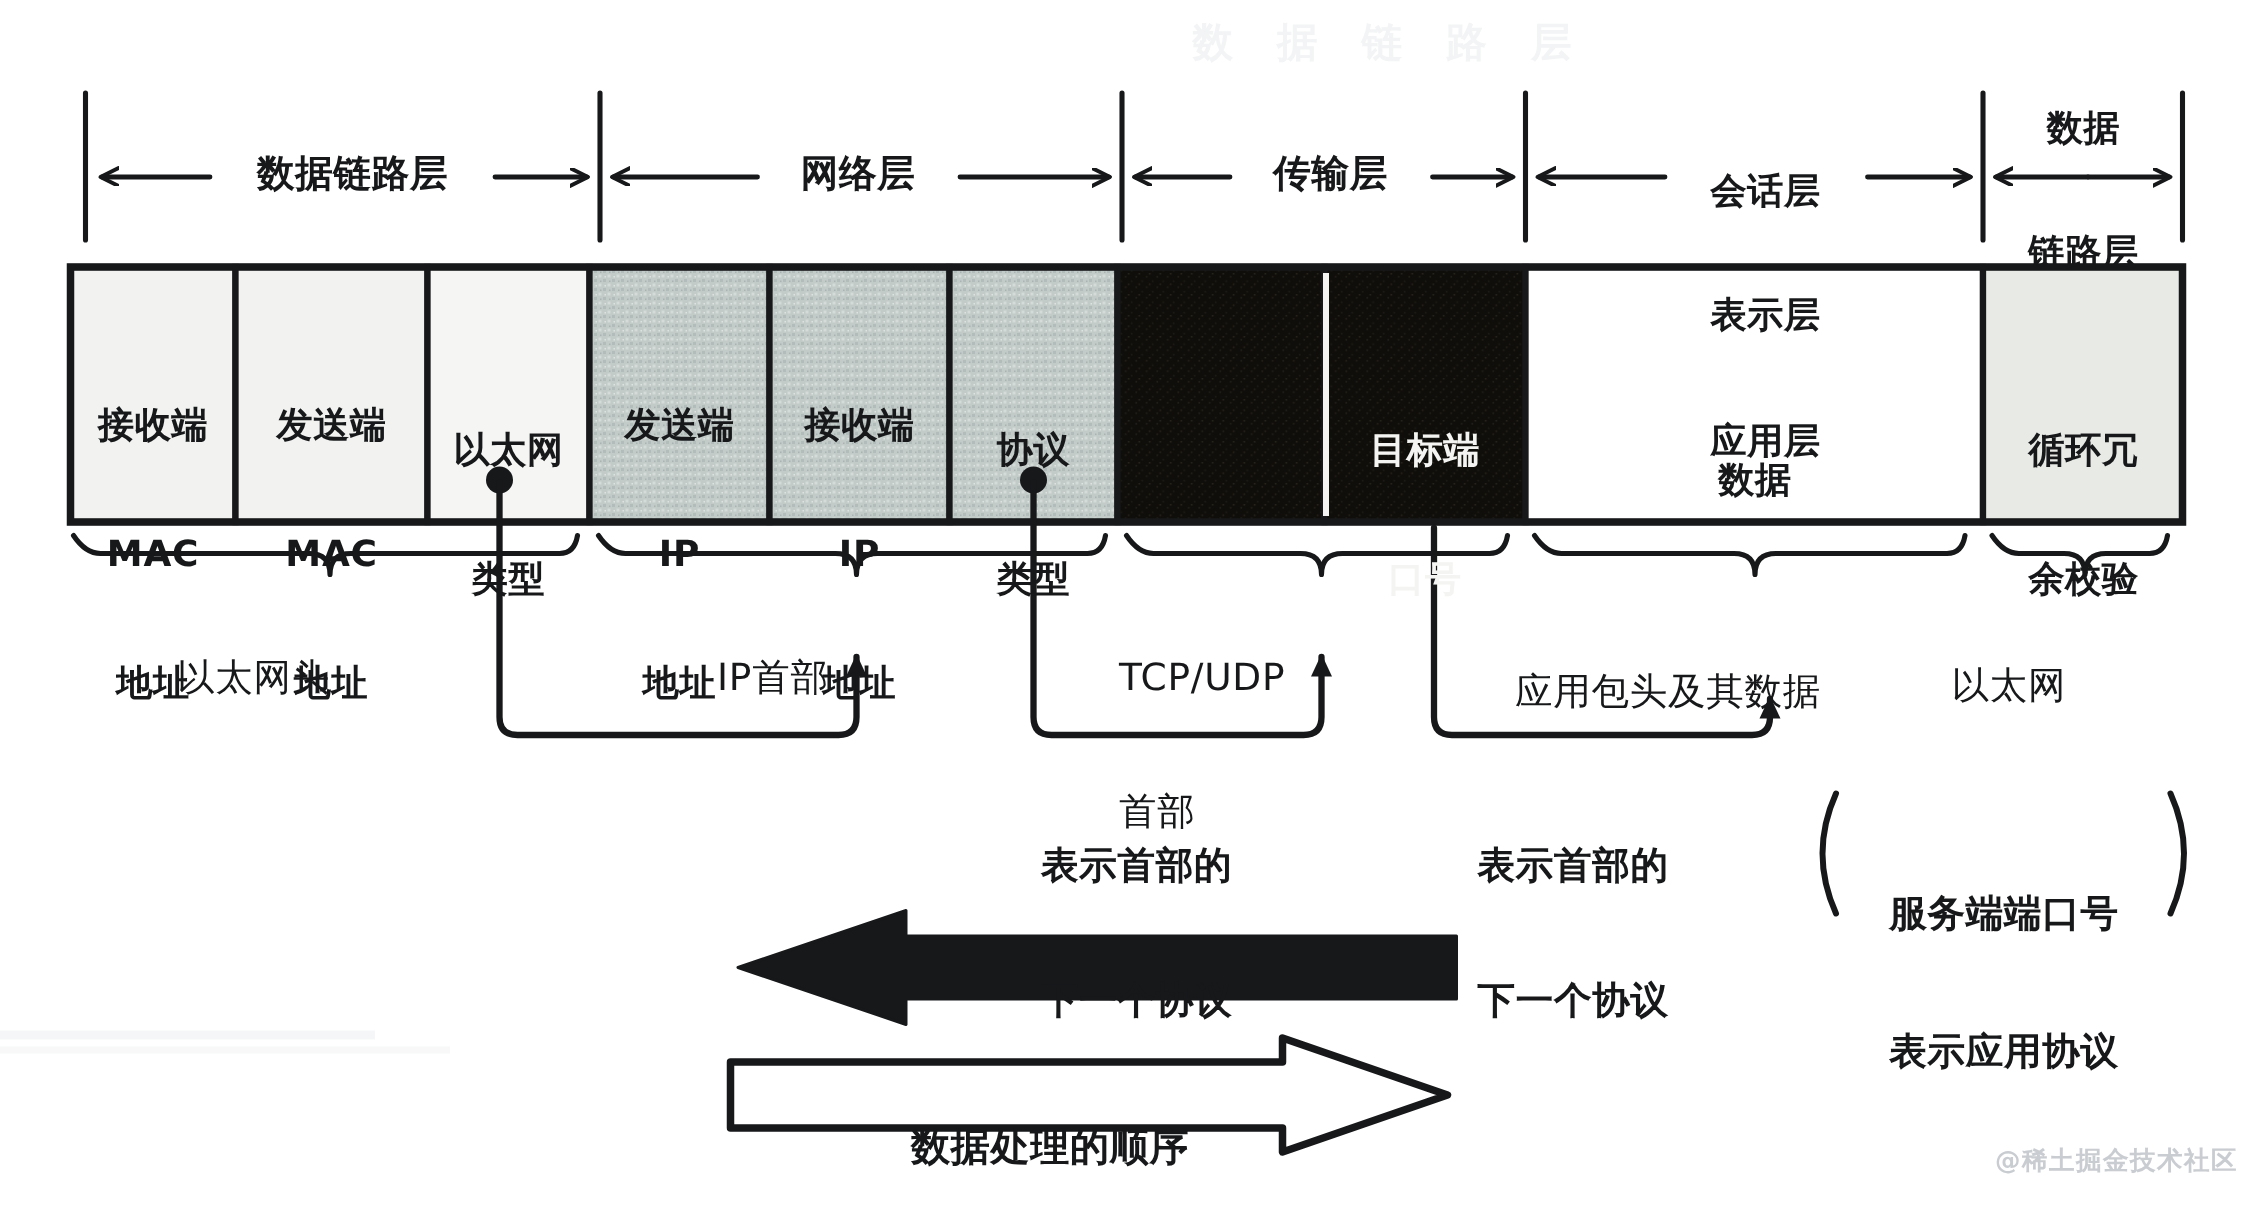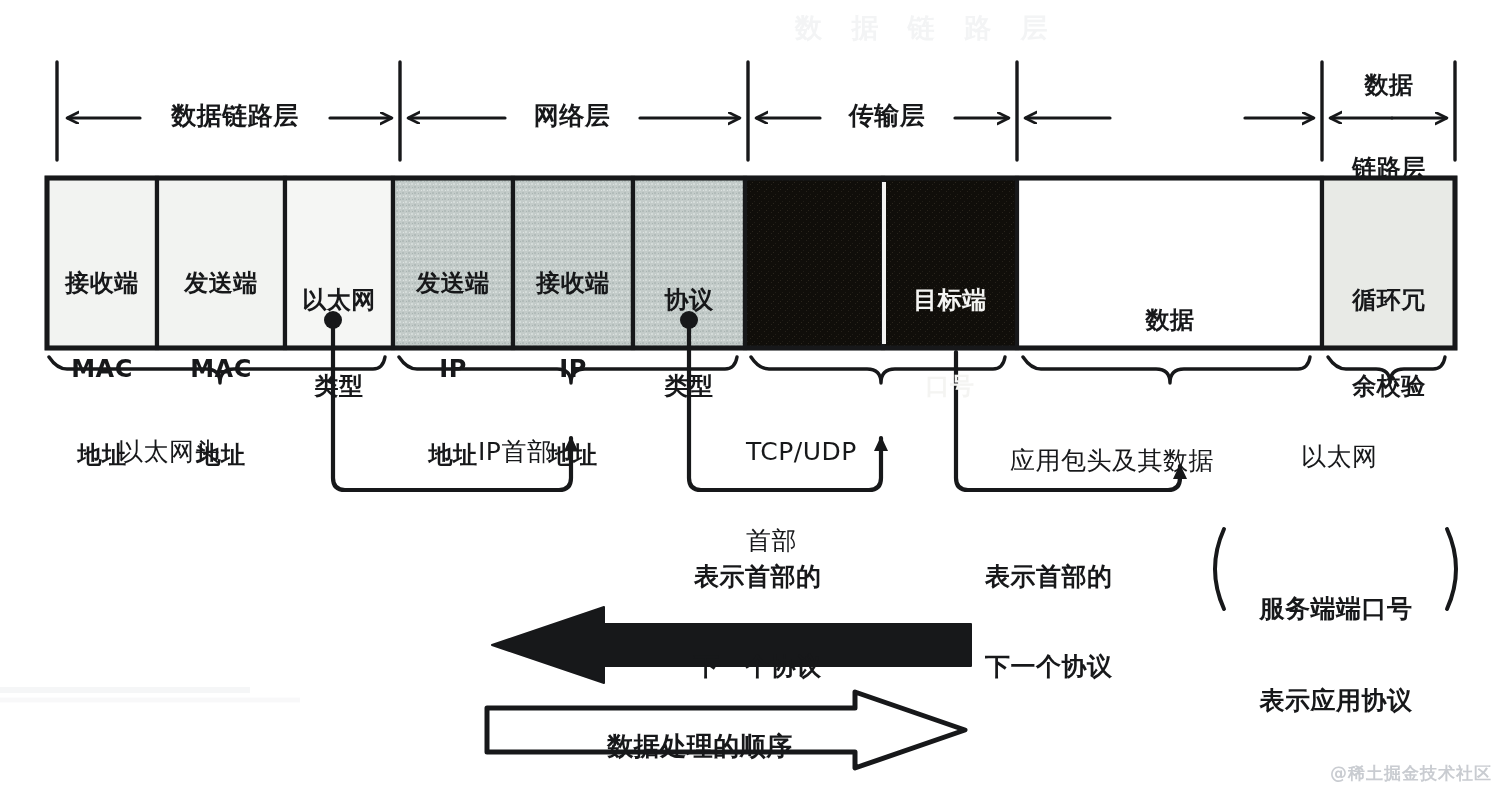--- a/index.html
+++ b/index.html
@@ -221,20 +221,25 @@
   </svg>
 
   <div class="ghost" style="left:795px; top:10px;">数 据 链 路 层</div>
 
   <div class="txt layer-label center" style="left:235px; top:102px;">数据链路层</div>
 
   <div class="txt layer-label center" style="left:572px; top:102px;">网络层</div>
 
   <div class="txt layer-label center" style="left:887px; top:102px;">传输层</div>
 
+  <div class="txt layer-label-multi center" style="left:1177px; top:58px;">
+    <div>会话层</div>
+    <div>表示层</div>
+    <div>应用层</div>
+  </div>
 
   <div class="txt layer-label-multi center" style="left:1389px; top:16px;">
     <div>数据</div>
     <div>链路层</div>
   </div>
 
   <div class="txt field-label center" style="left:102px; top:211px; width:112px;">
     <div>接收端</div>
     <div>MAC</div>
     <div>地址</div>
@@ -309,21 +314,21 @@
     <div>表示首部的</div>
     <div>下一个协议</div>
   </div>
 
   <div class="txt callout-label" style="left:985px; top:502px;">
     <div>表示首部的</div>
     <div>下一个协议</div>
   </div>
 
 
-  <div class="txt arrow-label center" style="left:700px; top:732px; width:340px;font-family:Liberation Serif, serif;">数据处理的顺序</div>
+  <div class="txt arrow-label center" style="left:700px; top:750px; width:340px;font-family:Liberation Serif, serif;">数据处理的顺序</div>
 
   <div class="txt note-label center" style="left:1336px; top:533px; width:240px;text-align:center;">
     <div>服务端端口号</div>
     <div>表示应用协议</div>
   </div>
 
   <div class="watermark" style="left:1330px; top:762px;">@稀土掘金技术社区</div>
 
 </div>
 

